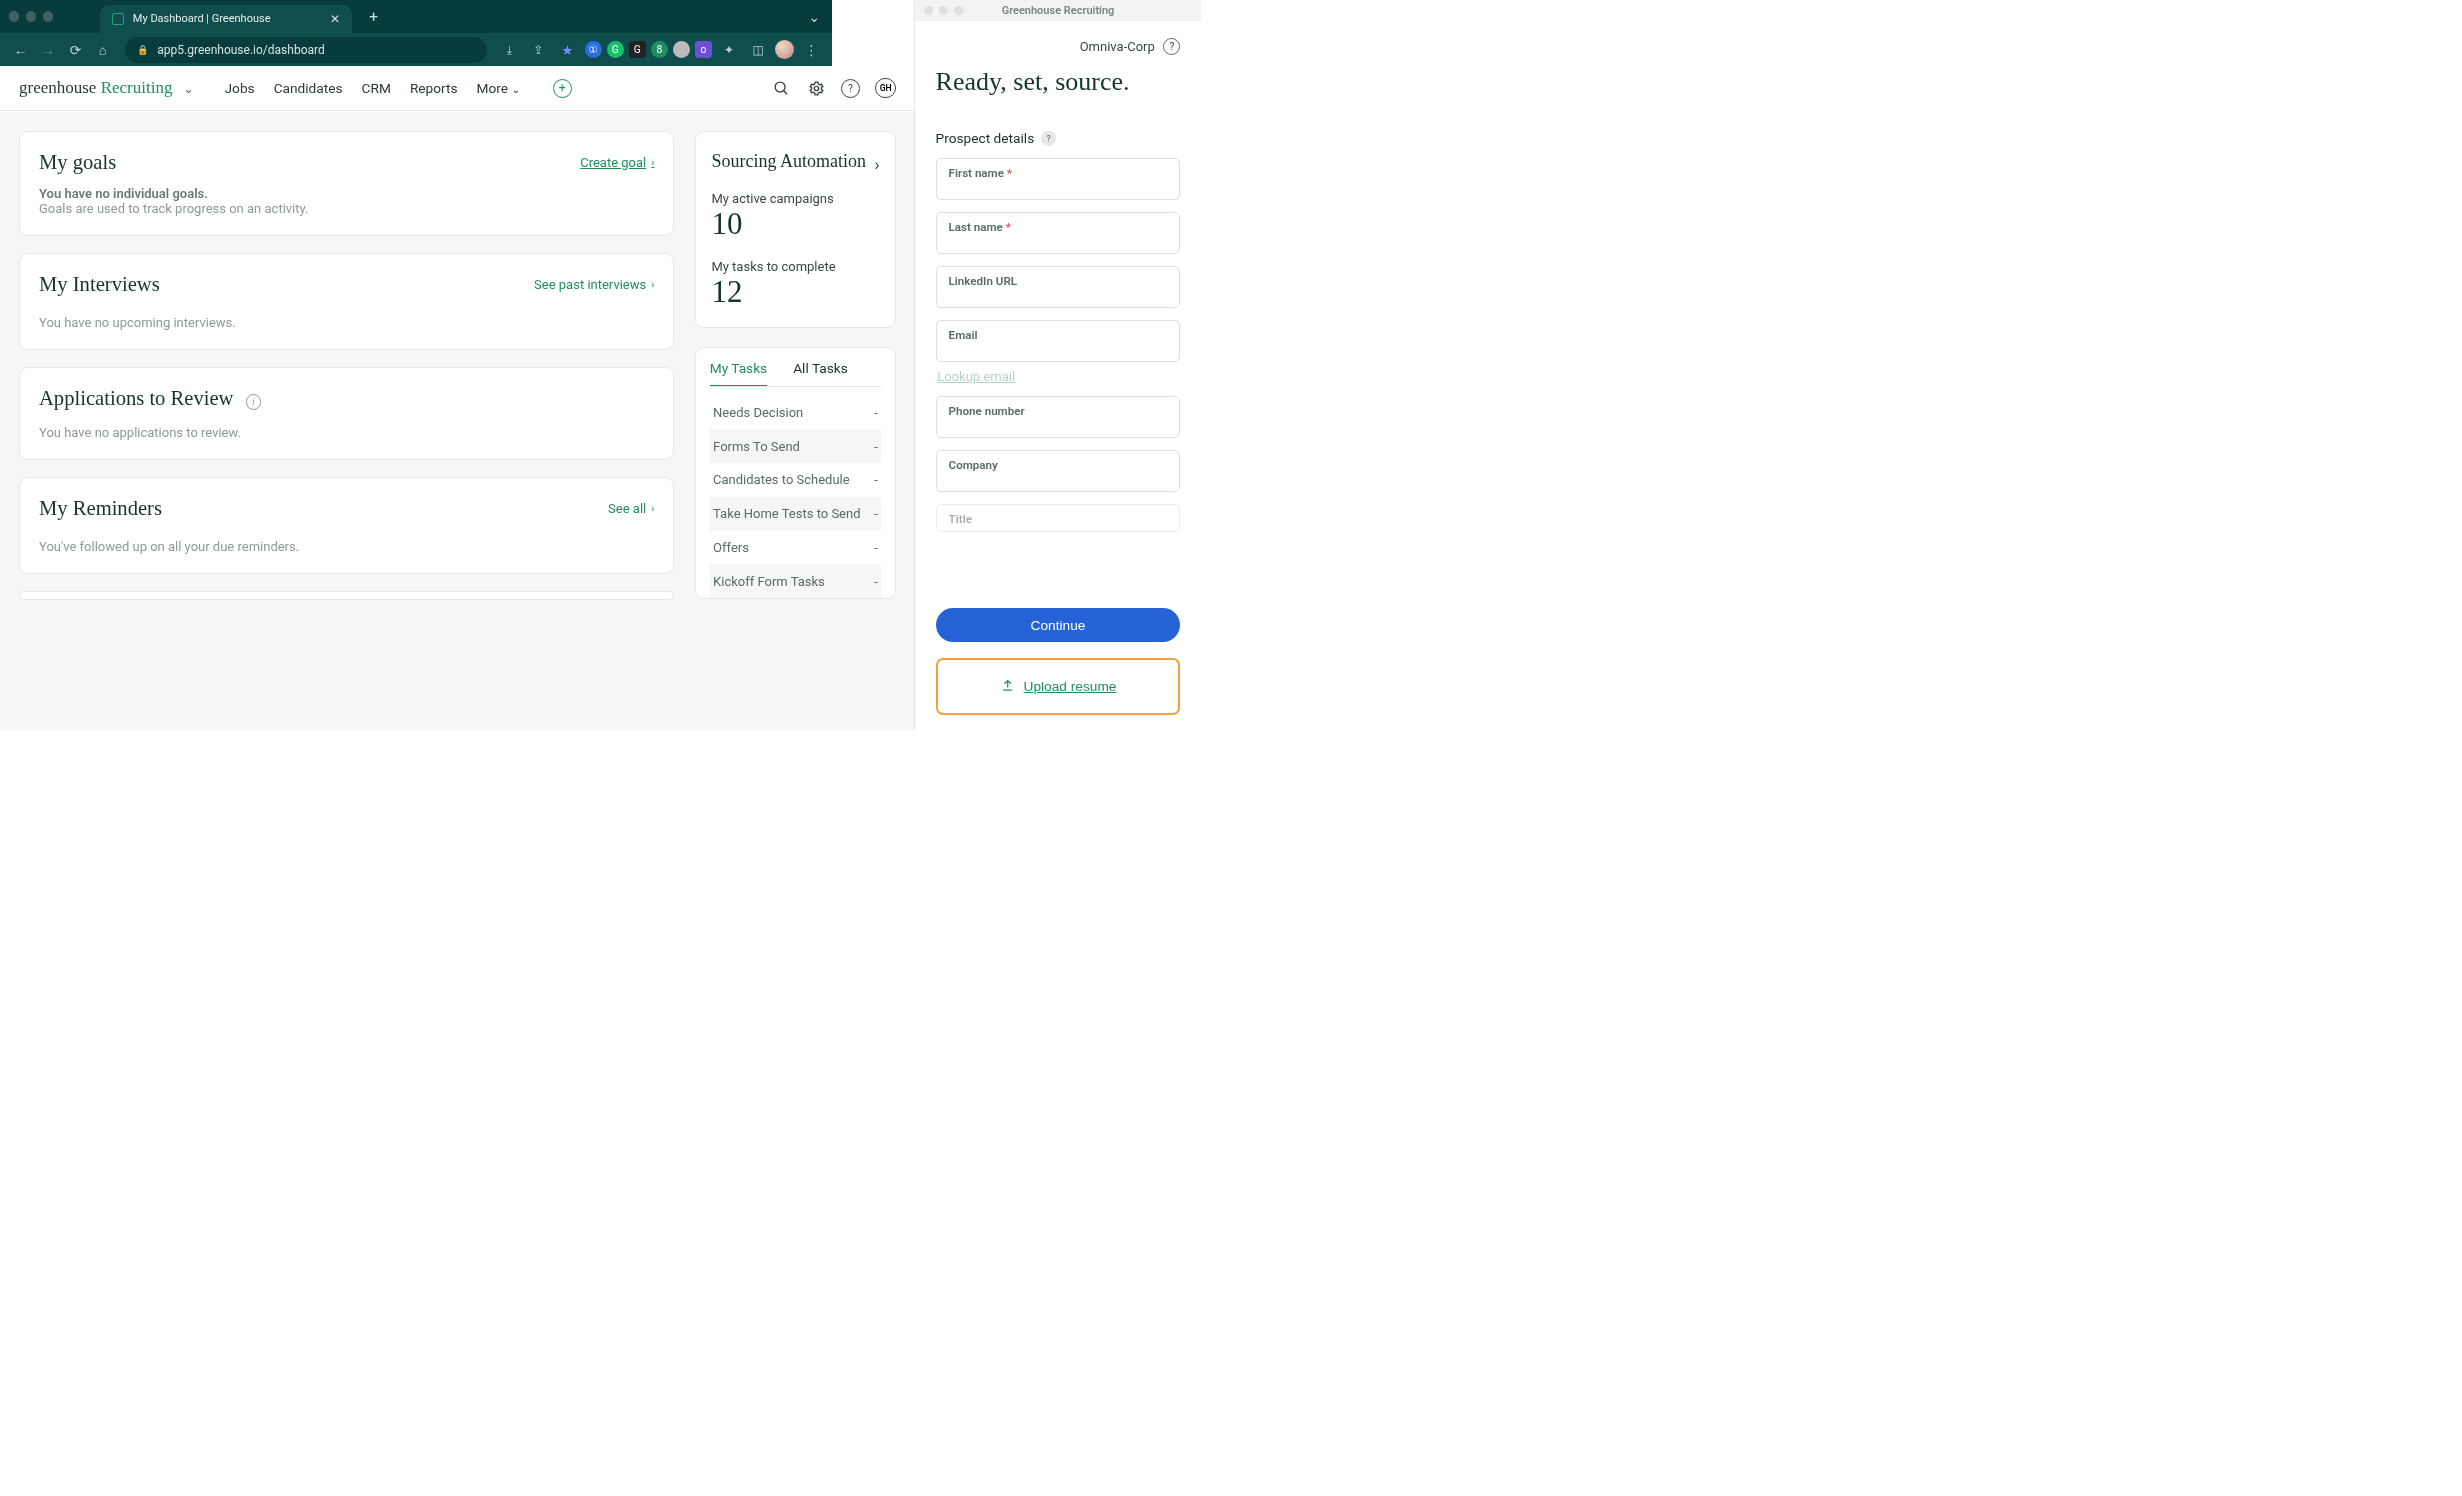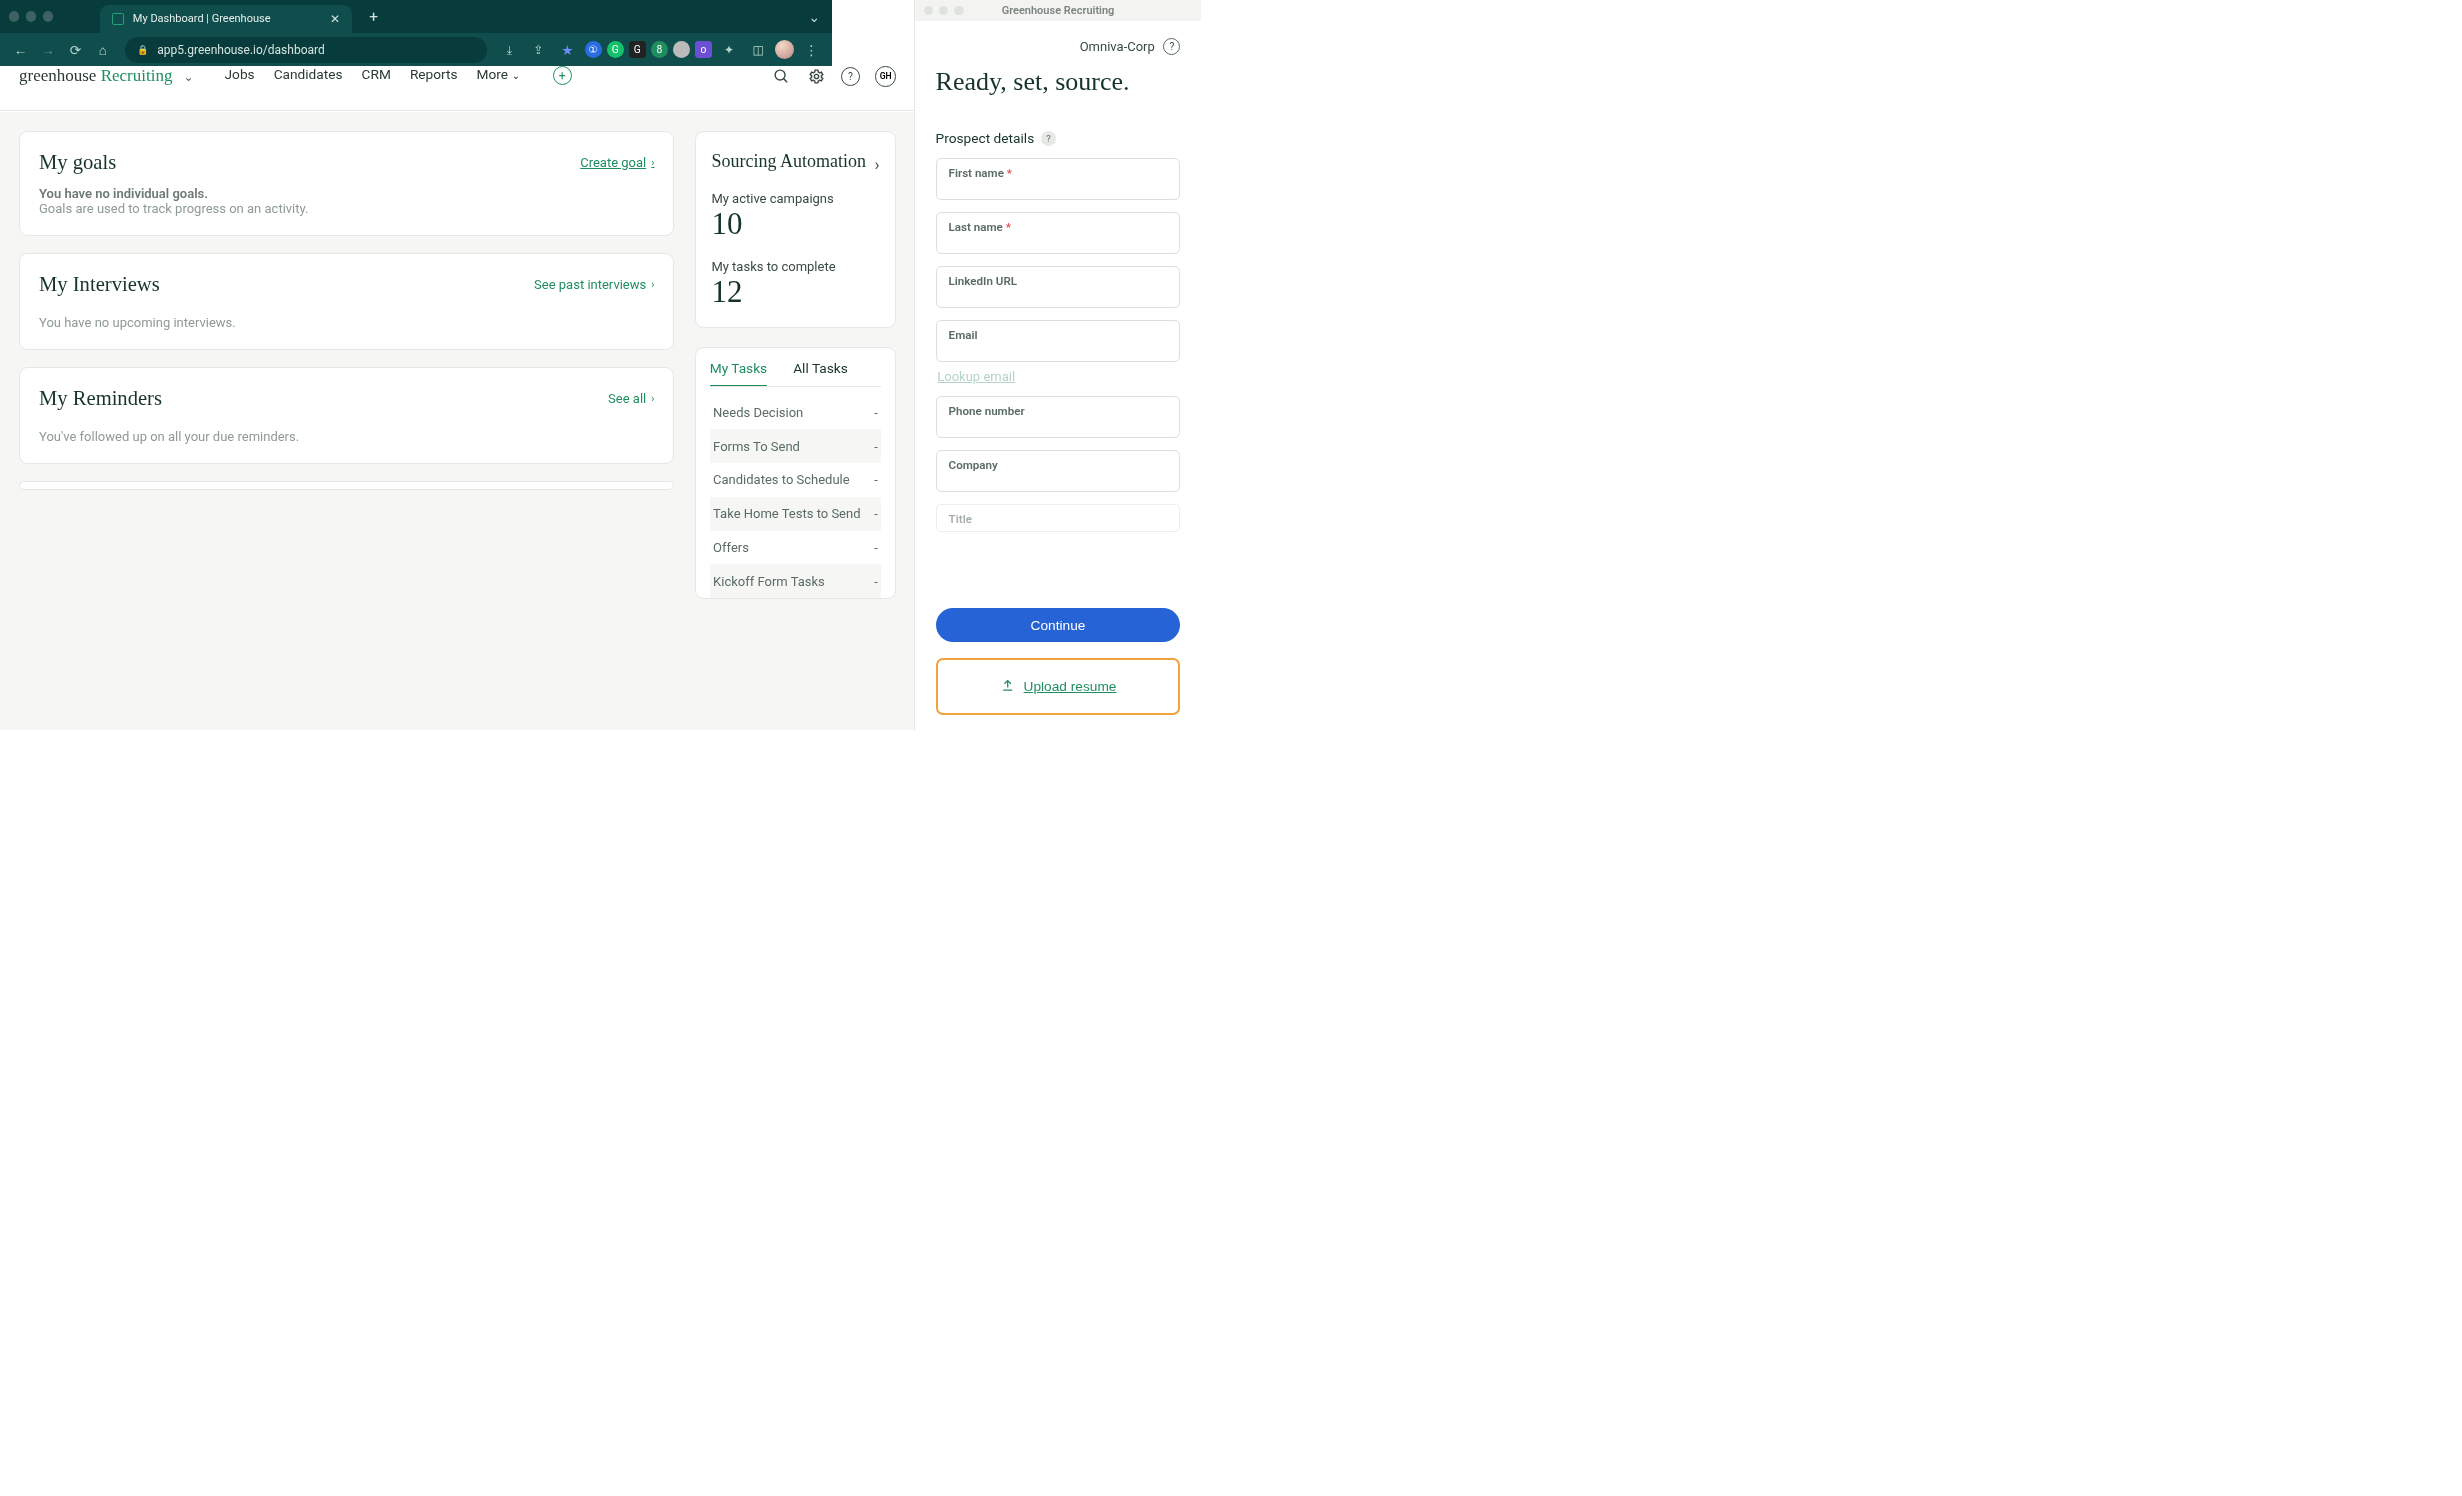--- a/index.html
+++ b/index.html
@@ -45,21 +45,21 @@
   .addr-lock { font-size:9.4px; }
   .ext-row { display:flex; gap:5.1px; align-items:center; }
   .ext-icon { width:17px; height:17px; border-radius:50%; display:flex; align-items:center; justify-content:center; font-size:10.3px; color:#fff; }
   .avatar { width:19px; height:19px; border-radius:50%; background: radial-gradient(circle at 35% 30%, #f5d9c6, #b88); }
   .tab-drop { margin-left:auto; margin-right:12px; color:#cfe3de; }
 
   
   .gh-header {
     position:absolute; top:66px; left:0; width:915px; height:45px;
     background:#fff; border-bottom:0.9px solid #e5e7e4;
-    display:flex; align-items:flex-start; padding:0 19px; gap:20.6px;
+    display:flex; align-items:center; padding:0 19px; gap:20.6px;
   }
   .gh-logo { font-family: Georgia, "Times New Roman", serif; font-size:17px; color:#2c3a35; }
   .gh-logo .r { color:#1f8e5f; }
   .gh-logo-chev { color:#5a6b65; font-size:12px; margin-left:6.9px; }
   .gh-nav { display:flex; gap:19px; color:#2c3a35; font-size:13.7px; margin-left:10.3px;}
   .gh-nav .more-chev { font-size:10.3px; margin-left:3.4px; }
   .gh-plus {
     width:19px; height:19px; border:1.7px solid #1f8e5f; border-radius:50%;
     display:flex; align-items:center; justify-content:center; color:#1f8e5f; font-size:12px;
     margin-left:12px;
@@ -257,20 +257,29 @@
         <div class="card-head">
           <div class="card-title">My Interviews</div>
           <a class="card-link nolink">
             <span>See past interviews</span>
             <span class="card-chev">›</span>
           </a>
         </div>
         <div class="muted" style="margin-top:19px">You have no upcoming interviews.</div>
       </div>
 
+      <div class="card">
+        <div class="card-head">
+          <div class="card-title">
+            <span>Applications to Review</span>
+            <span class="info-icn">i</span>
+          </div>
+        </div>
+        <div class="muted" style="margin-top:15.4px">You have no applications to review.</div>
+      </div>
 
       <div class="card">
         <div class="card-head">
           <div class="card-title">My Reminders</div>
           <a class="card-link nolink">
             <span>See all</span>
             <span class="card-chev">›</span>
           </a>
         </div>
         <div class="muted" style="margin-top:19px">You've followed up on all your due reminders.</div>

